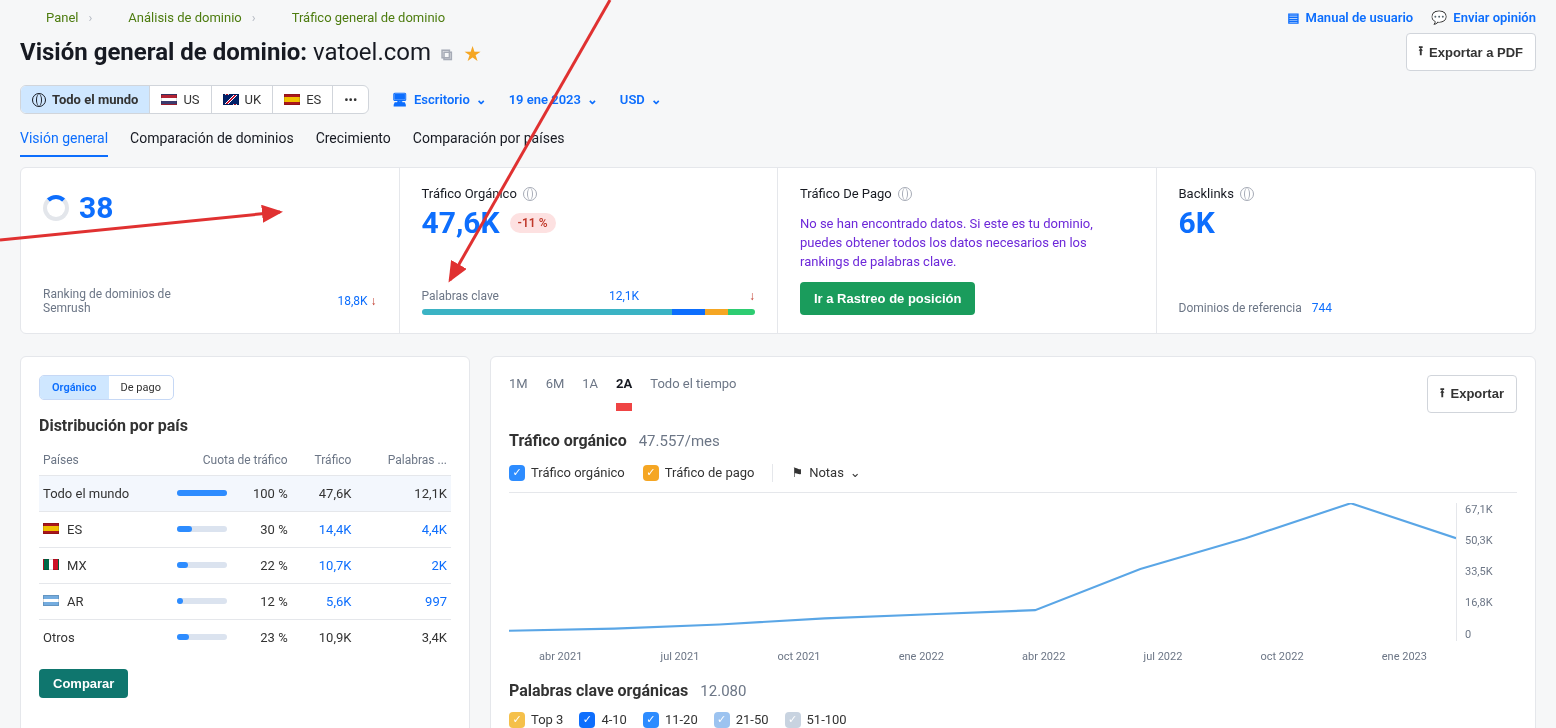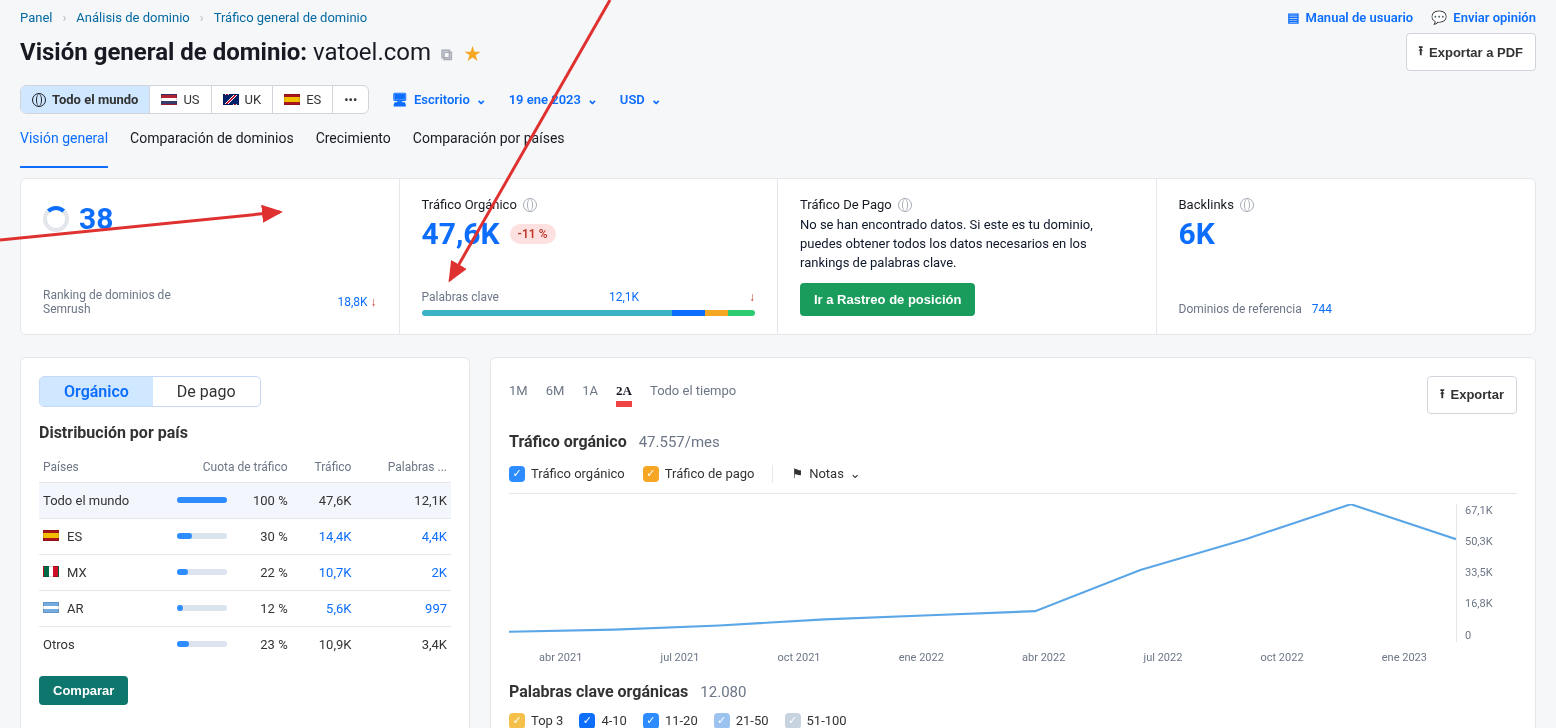--- a/index.html
+++ b/index.html
@@ -3,83 +3,83 @@
 <meta charset="utf-8">
 <style>
 * { box-sizing: border-box; margin: 0; padding: 0; }
 body { font-family: -apple-system, BlinkMacSystemFont, "Segoe UI", Roboto, Helvetica, Arial, sans-serif; background: #f6f7f8; color: #333; font-size: 14px; width: 1556px; }
 a { text-decoration: none; }
 
 .page { padding: 0 20px 20px 20px; }
 
 .breadcrumb-row { display: flex; justify-content: space-between; align-items: center; padding: 10px 0 6px 0; font-size: 13px; }
 .breadcrumbs { display: flex; align-items: center; gap: 10px; color: #6c7686; }
-.breadcrumbs .crumb { color: #0369a1; }
+.breadcrumbs .crumb { color: #4d7c0f; margin-left: 26px; }
 .breadcrumbs .sep { color: #b5bac3; }
 .top-links { display: flex; gap: 18px; }
 .top-link { display: inline-flex; align-items: center; gap: 6px; color: #0d6efd; font-size: 13px; font-weight: 600; }
 
 .title-row { display: flex; justify-content: space-between; align-items: center; padding: 2px 0 10px 0; }
 .title-row h1 { font-size: 24px; font-weight: 700; color: #171a22; }
 .title-row h1 .domain { font-weight: 400; }
 .ext-icon { color: #a6abb6; font-size: 16px; margin-left: 4px; }
 .star-icon { color: #f5a623; margin-left: 6px; font-size: 18px; }
 .btn-light { background: #fff; border: 1px solid #d1d5db; border-radius: 4px; padding: 7px 12px; font-size: 13px; font-weight: 600; color: #333; display: inline-flex; align-items: center; gap: 6px; cursor: pointer; }
 
 .filter-row { display: flex; align-items: center; gap: 22px; padding: 4px 0 14px 0; }
 .seg-group { display: inline-flex; border: 1px solid #d1d5db; border-radius: 6px; overflow: hidden; background: #fff; }
 .seg-btn { padding: 6px 11px; font-size: 13px; display: inline-flex; align-items: center; gap: 6px; border-right: 1px solid #d1d5db; cursor: pointer; }
 .seg-btn:last-child { border-right: none; }
 .seg-btn.active { background: #cfe7ff; font-weight: 700; }
 .filter-link { color: #0d6efd; font-size: 13px; font-weight: 600; display: inline-flex; align-items: center; gap: 6px; cursor: pointer; }
 .flag { width: 16px; height: 11px; display: inline-block; border: 1px solid #0002; }
 
 .subtabs { display: flex; gap: 22px; font-size: 14px; color: #171a22; border-bottom: 0; padding: 2px 0 10px 0; }
-.subtab { padding-bottom: 20px; cursor: pointer; }
+.subtab { padding-bottom: 9px; cursor: pointer; }
 .subtab.active { color: #0d6efd; border-bottom: 2px solid #0d6efd; font-weight: 400; }
 
 .panel { background: #fff; border: 1px solid #e5e7eb; border-radius: 6px; }
 .metrics-panel { display: grid; grid-template-columns: repeat(4, 1fr); }
 .metric-card { padding: 18px 22px; border-right: 1px solid #e5e7eb; min-height: 150px; display: flex; flex-direction: column; justify-content: space-between; }
 .metric-card:last-child { border-right: none; }
 .metric-title { font-size: 13px; color: #171a22; font-weight: 400; display: flex; align-items: center; gap: 6px; }
 .metric-value { font-size: 30px; font-weight: 700; color: #0d6efd; display: inline-flex; align-items: center; gap: 10px; margin-top: 4px; }
 .metric-value .donut { width: 26px; height: 26px; border: 4px solid #e3e6eb; border-top-color: #0d6efd; border-radius: 50%; display: inline-block; }
 .change-badge { background: #fde1e1; color: #c0392b; font-size: 12px; font-weight: 600; padding: 3px 8px; border-radius: 12px; }
 .metric-footer { font-size: 12px; color: #6c7686; display: flex; justify-content: space-between; align-items: center; }
 .metric-footer .blue { color: #0d6efd; }
 .down-arrow { color: #c0392b; }
 .kw-bar { height: 6px; border-radius: 3px; background: linear-gradient(to right, #3bb3c4 0% 75%, #0d6efd 75% 85%, #f5a623 85% 92%, #2ecc71 92% 100%); width: 100%; margin-top: 6px; }
-.paid-text { font-size: 13px; color: #0f172a; line-height: 1.45; margin-top: 4px; }
+.paid-text { font-size: 13px; color: #6d28d9; line-height: 1.45; margin-top: 14px; }
 .btn-green { background: #1a9c5c; color: #fff; border: none; border-radius: 4px; padding: 9px 14px; font-weight: 700; font-size: 13px; cursor: pointer; margin-top: 10px; }
 
 .lower-grid { display: grid; grid-template-columns: 450px 1fr; gap: 20px; margin-top: 22px; }
 
 .dist-panel { padding: 18px; }
 .mini-segs { display: inline-flex; border: 1px solid #c6d8f5; border-radius: 5px; overflow: hidden; }
-.mini-seg { padding: 5px 24px; font-size: 16px; cursor: pointer; }
+.mini-seg { padding: 5px 12px; font-size: 11px; cursor: pointer; }
 .mini-seg.active { background: #cfe7ff; font-weight: 600; color: #0d6efd; }
 .dist-title { font-weight: 700; font-size: 16px; margin: 16px 0 10px 0; }
 .dist-table { width: 100%; border-collapse: collapse; font-size: 13px; }
 .dist-table th { text-align: right; font-weight: 400; color: #6c7686; padding: 8px 4px; font-size: 12px; }
 .dist-table th:first-child { text-align: left; margin-left: 40px; }
 .dist-table td { padding: 10px 4px; border-top: 1px solid #e5e7eb; text-align: right; }
 .dist-table td:first-child { text-align: left; }
 .dist-table tr.sel td { background: #f3f7fd; }
 .dist-table .blue { color: #0d6efd; }
 .share-bar-cell { width: 50px; }
 .share-bar { height: 6px; background: #dbe3ef; border-radius: 3px; position: relative; width: 50px; }
 .share-bar .fill { height: 100%; background: #2d8cff; border-radius: 3px; }
 .btn-blue { background: #0f766e; color: #fff; border: none; border-radius: 4px; padding: 7px 14px; font-weight: 700; font-size: 13px; cursor: pointer; margin-top: 14px; }
 
 .chart-panel { padding: 18px; }
 .chart-header { display: flex; justify-content: space-between; align-items: center; }
 .range-tabs { display: flex; gap: 18px; font-size: 13px; color: #6c7686; }
 .range-tab { cursor: pointer; }
-.range-tab.active { color: #171a22; font-weight: 700; border-bottom: 6px solid #ef4444; padding-bottom: 2px; font-family: Liberation Serif, serif; }
+.range-tab.active { color: #171a22; font-weight: 700; border-bottom: 8px solid #ef4444; padding-bottom: 12px; }
 .chart-title-row { display: flex; align-items: baseline; gap: 12px; margin-top: 18px; }
 .chart-title { font-weight: 700; font-size: 16px; }
 .chart-sub { color: #6c7686; font-size: 15px; }
 .legend-row { display: flex; align-items: center; gap: 18px; margin-top: 14px; font-size: 13px; border-bottom: 1px solid #e5e7eb; padding-bottom: 10px; }
 .check { width: 16px; height: 16px; border-radius: 4px; display: inline-flex; align-items: center; justify-content: center; color: #fff; font-size: 11px; }
 .legend-item { display: inline-flex; align-items: center; gap: 6px; cursor: pointer; }
 .vsep { width: 1px; height: 18px; background: #e5e7eb; }
 .chart-area { position: relative; height: 160px; margin-top: 10px; }
 .y-axis { position: absolute; right: 0; top: 0; bottom: 22px; width: 60px; display: flex; flex-direction: column; justify-content: space-between; font-size: 11px; color: #6c7686; text-align: left; padding-left: 8px; }
 .plot { position: absolute; left: 0; right: 60px; top: 0; bottom: 22px; border-right: 1px solid #e5e7eb; }

